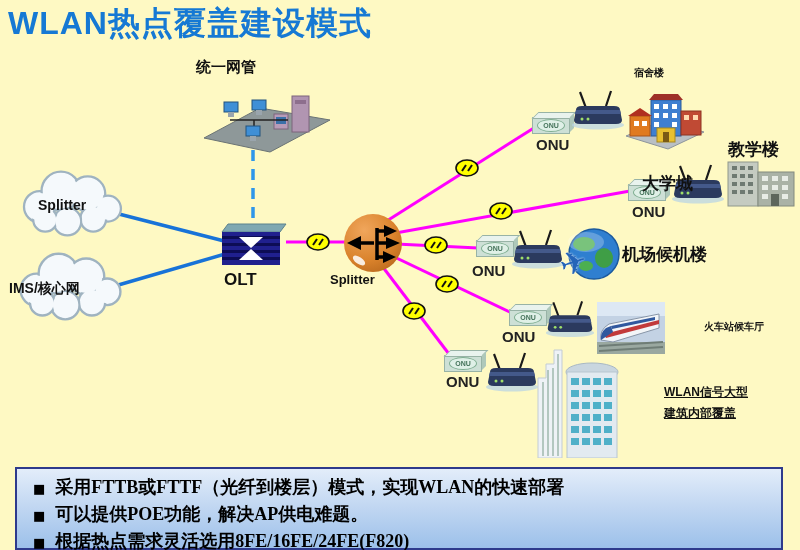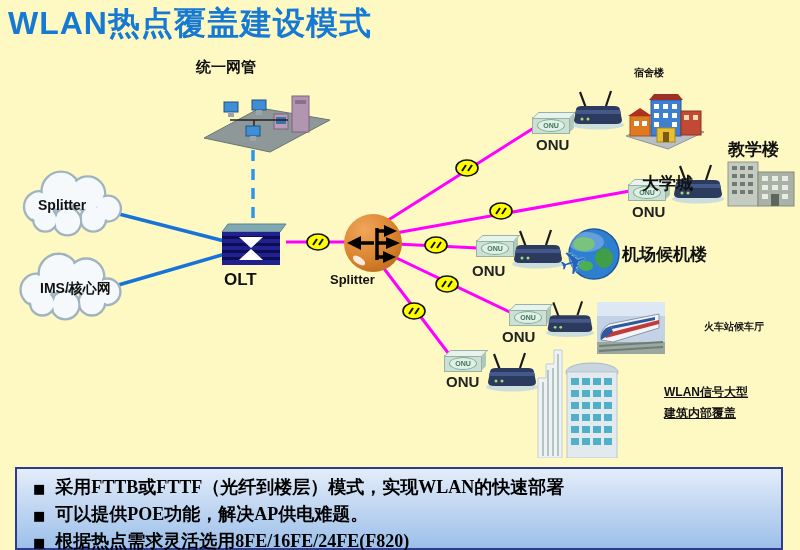--- a/index.html
+++ b/index.html
@@ -150,21 +150,21 @@
     <g fill="#f5f9fc">
       <circle cx="30" cy="44" r="15"></circle>
         <circle cx="53" cy="27" r="19"></circle>
         <circle cx="82" cy="30" r="17"></circle>
       <circle cx="104" cy="46" r="12"></circle>
         <circle cx="88" cy="57" r="12"></circle>
         <circle cx="60" cy="60" r="13"></circle>
         <circle cx="36" cy="58" r="11"></circle>
     </g>
   </svg>
-  <div class="lbl sm" style="left:40px;top:280px;">IMS/核心网</div>
+  <div class="lbl sm" style="left:9px;top:280px;">IMS/核心网</div>
 
   <svg class="abs" width="70" height="46" style="left:218px;top:222px" viewBox="0 0 70 46">
     <polygon points="10,2 68,2 62,10 4,10" fill="#7fa8b2" stroke="#5d828c" stroke-width="1"></polygon>
     <rect x="4" y="10" width="58" height="33" fill="#20208e"></rect>
     <g fill="#0d0d55">
       <rect x="4" y="14" width="58" height="3"></rect>
         <rect x="4" y="21" width="58" height="3"></rect>
       <rect x="4" y="28" width="58" height="3"></rect>
         <rect x="4" y="35" width="58" height="3"></rect>
     </g>

